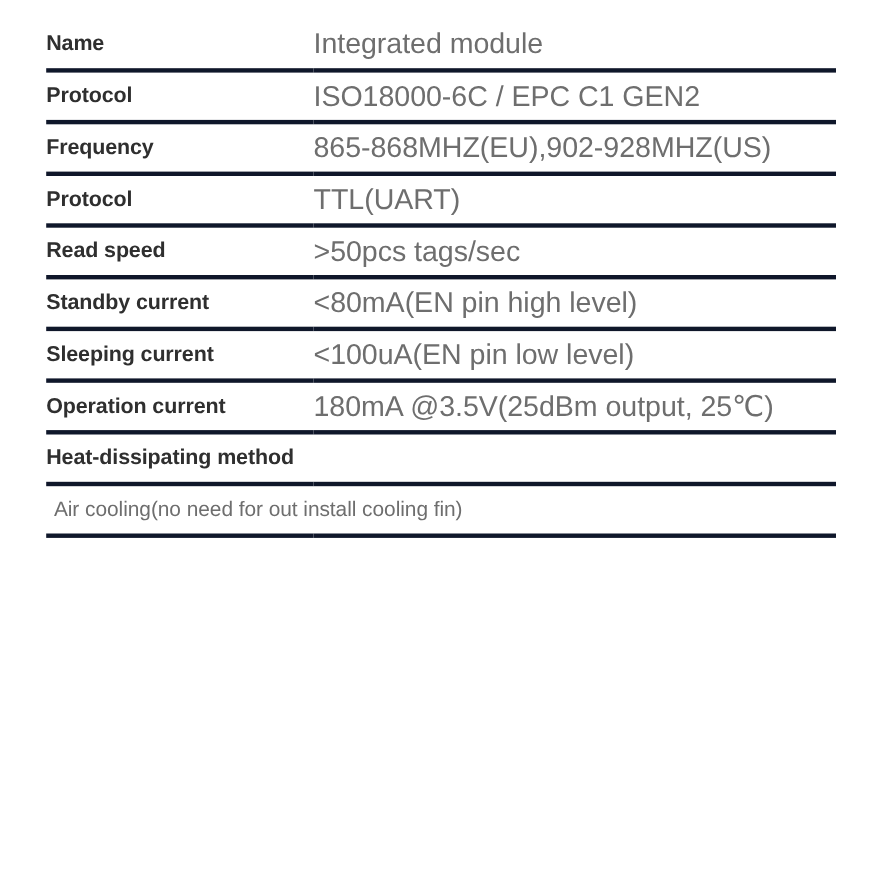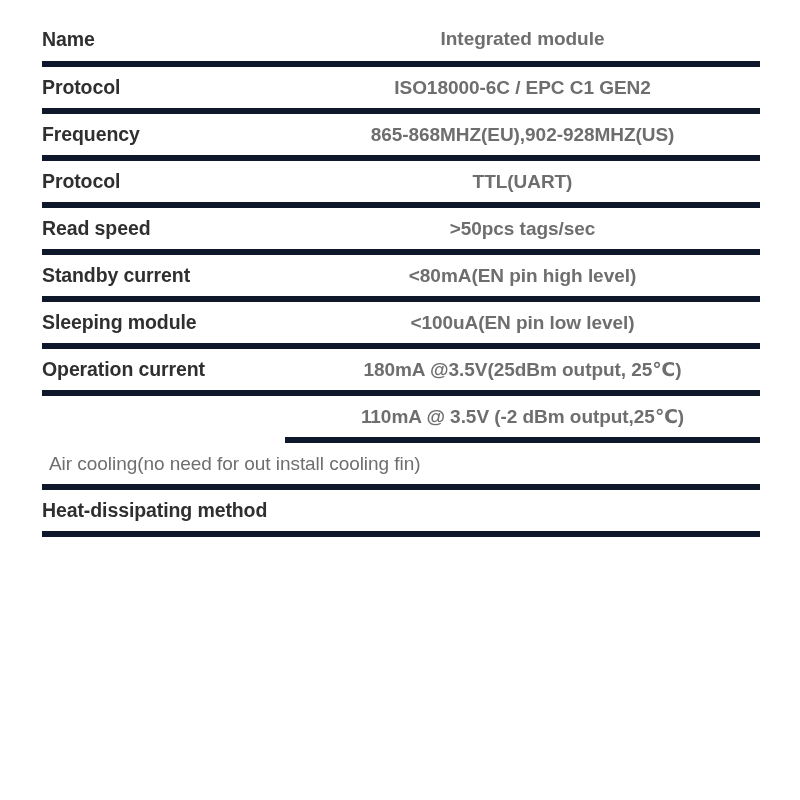--- a/index.html
+++ b/index.html
@@ -28,42 +28,41 @@
     width: 718px;
     border-collapse: collapse;
     table-layout: fixed;
   }
 
   .spec-row {
     height: 47px;
   }
 
   .spec-row > td {
-    border-bottom: 6px solid #0f172a;
+    border-bottom: 4px solid #0f172a;
     padding: 0;
     vertical-align: middle;
     white-space: nowrap;
     overflow: visible;
   }
 
   .cell-label {
     width: 235px;
     font-size: 19.5px;
     font-weight: bold;
     color: #2f2f2f;
     letter-spacing: -0.1px;
     padding-right: 8px !important;
   }
 
   .cell-value {
-    font-size: 19px;
-    font-weight: bold;
+    font-size: 26px;
+    font-weight: normal;
     color: #6e6e6e;
     letter-spacing: -0.05px;
-    text-align: center;
   }
 
   
   .row-receive-sensitivity .cell-label {
     letter-spacing: -0.45px;
   }
 
   
   .row-continuation .cell-label {
     border-bottom-color: transparent;
@@ -120,38 +119,34 @@
         <td class="cell-label">Read speed</td>
         <td class="cell-value">&gt;50pcs tags/sec</td>
       </tr>
 
       <tr class="spec-row row-standby-current">
         <td class="cell-label">Standby current</td>
         <td class="cell-value">&lt;80mA(EN pin high level)</td>
       </tr>
 
       <tr class="spec-row row-sleeping-current">
-        <td class="cell-label">Sleeping module</td>
+        <td class="cell-label">Sleeping current</td>
         <td class="cell-value">&lt;100uA(EN pin low level)</td>
       </tr>
 
 
       <tr class="spec-row row-operation-current">
         <td class="cell-label">Operation current</td>
         <td class="cell-value">180mA @3.5V(25dBm output, 25℃)</td>
       </tr>
 
-      <tr class="spec-row row-continuation">
-        <td class="cell-label"></td>
-        <td class="cell-value">110mA @ 3.5V (-2 dBm output,25℃)</td>
+
+      <tr class="spec-row row-heat-dissipating-heading">
+        <td class="cell-wide" colspan="2">Heat-dissipating method</td>
       </tr>
 
       <tr class="spec-row row-air-cooling">
         <td class="cell-wide-value" colspan="2">Air cooling(no need for out install cooling fin)</td>
-      </tr>
-
-      <tr class="spec-row row-heat-dissipating-heading">
-        <td class="cell-wide" colspan="2">Heat-dissipating method</td>
       </tr>
 
     </tbody>
   </table>
 </div>
 
 </body></html>

